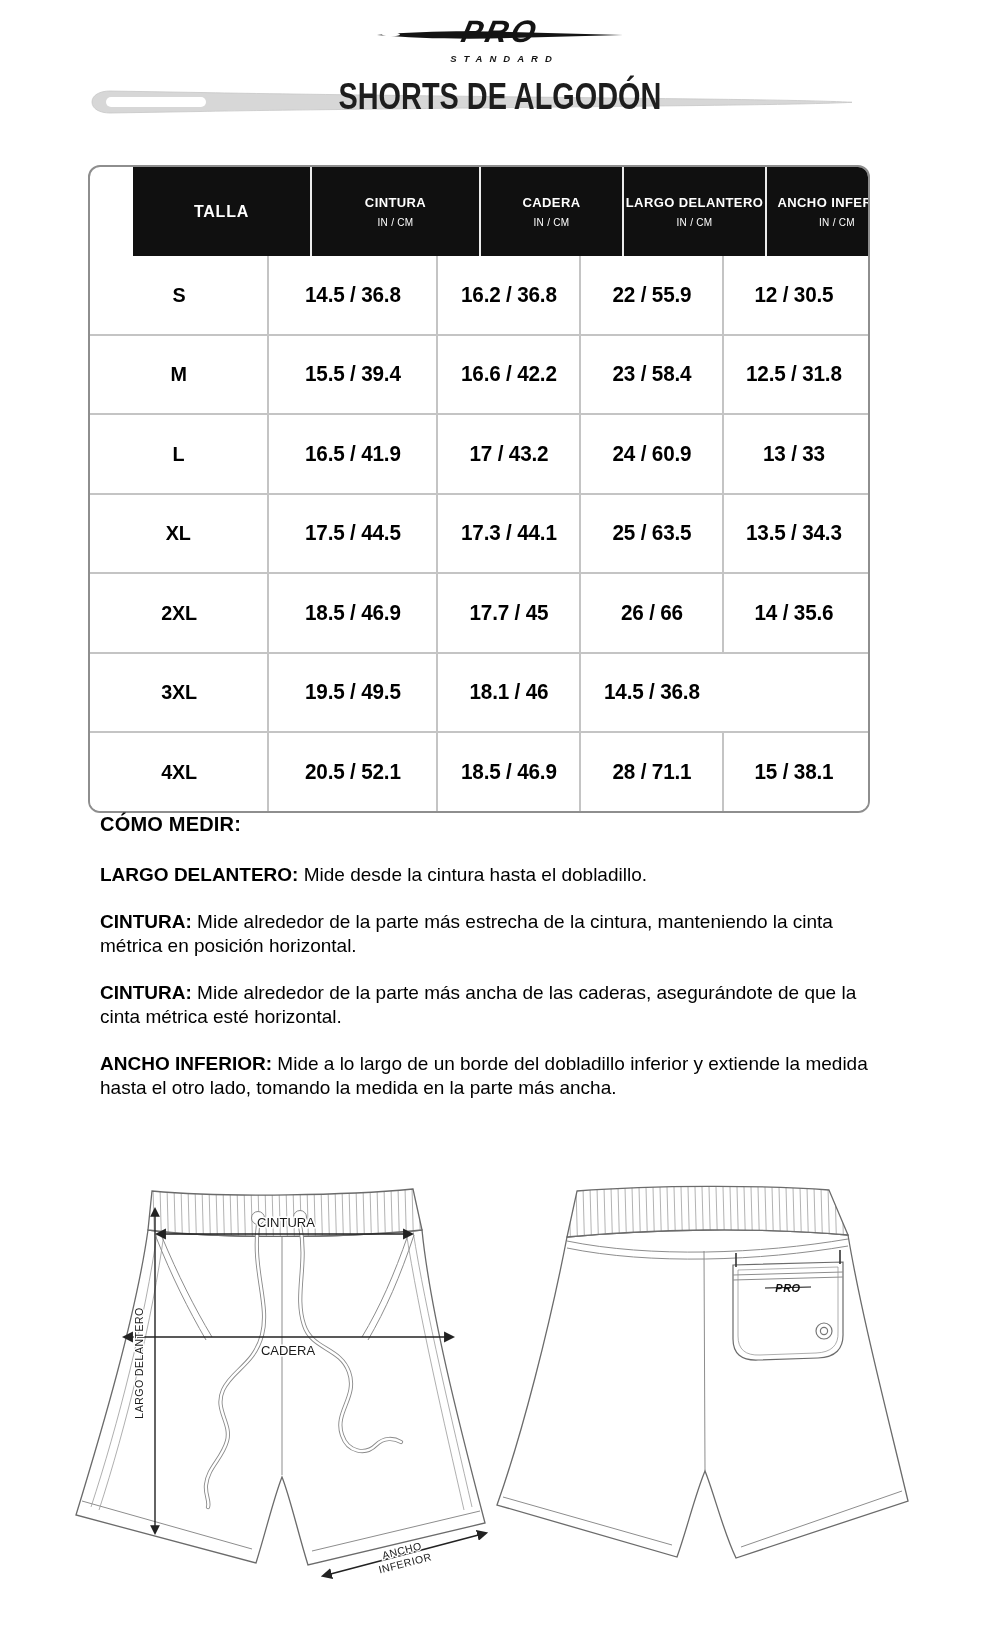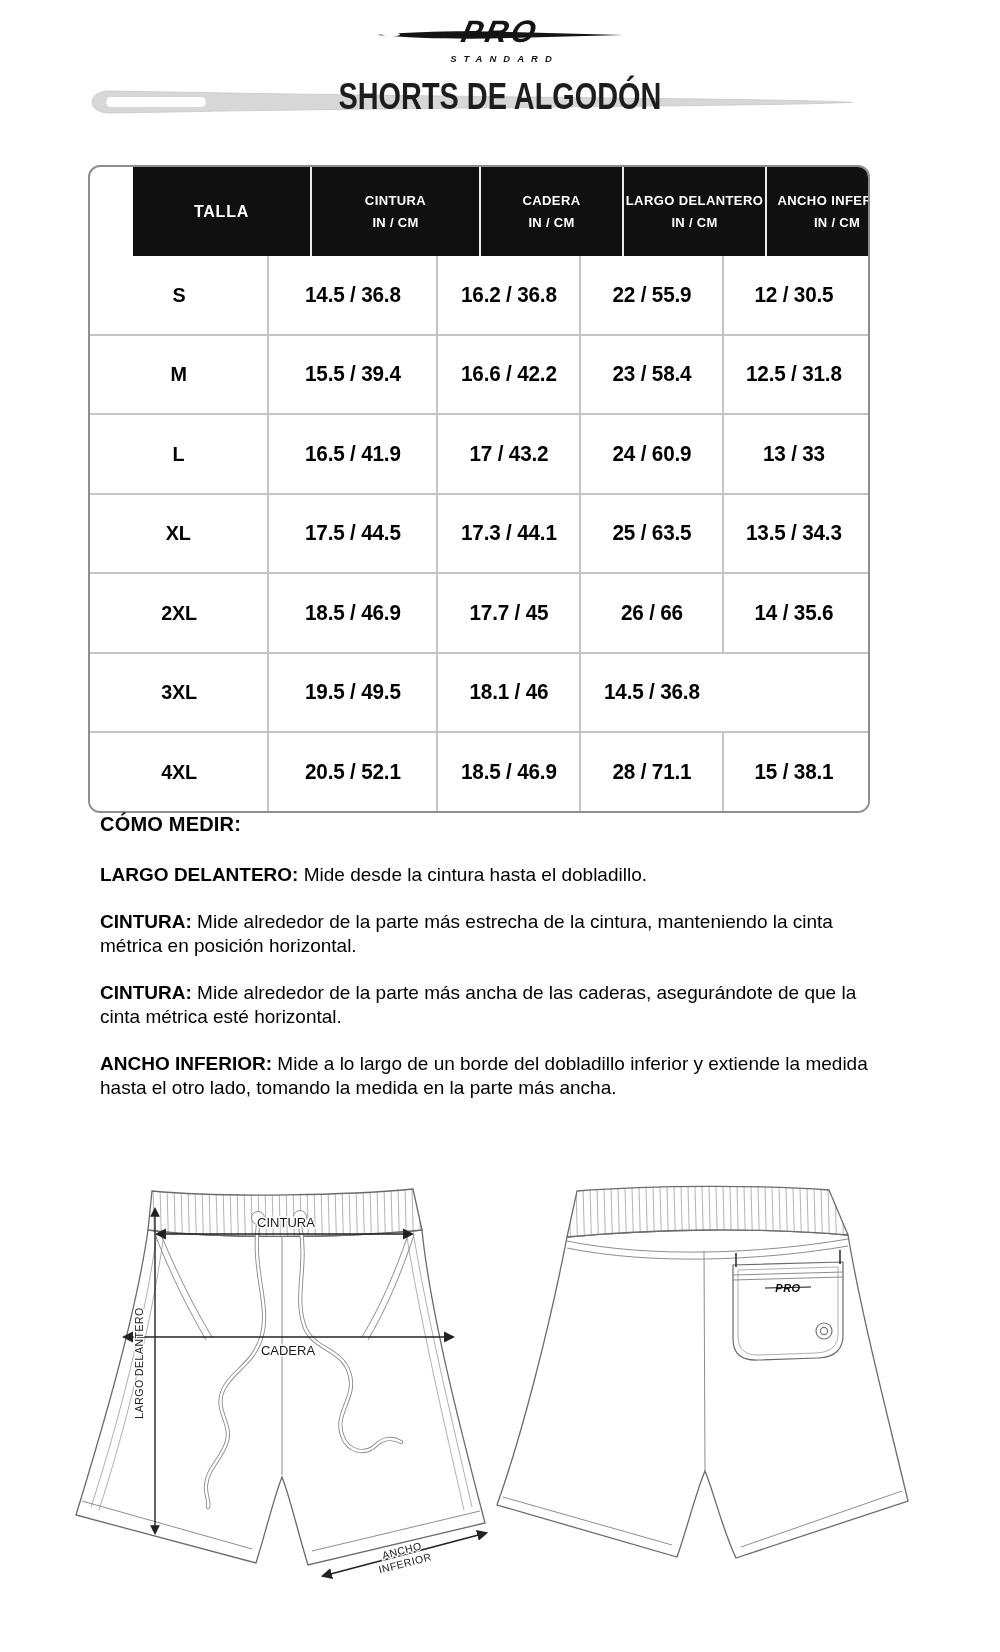--- a/index.html
+++ b/index.html
@@ -22,21 +22,21 @@
   .page-title .condx{font-weight:800;font-size:37px;color:#1d1d1d;transform:scaleX(0.78);white-space:nowrap;}
 
   
   .size-table{position:absolute;left:88px;top:165px;width:778px;border:2px solid #8e8e8e;
               border-radius:12px;overflow:hidden;background:#fff;}
   .thead{display:grid;grid-template-columns:177px 169px 143px 143px 142px;background:#101010;height:89px;margin-left:43px;}
   .th{display:flex;flex-direction:column;align-items:center;justify-content:center;color:#fff;text-align:center;}
   .th + .th{border-left:2.5px solid #ececec;}
   .th-label{font-size:13px;font-weight:700;letter-spacing:0.4px;}
   .th.first .th-label{font-size:16px;letter-spacing:0.8px;}
-  .th-sub{font-size:13px;font-weight:700;margin-top:7px;letter-spacing:0.3px;}
+  .th-sub{font-size:10px;font-weight:400;margin-top:7px;letter-spacing:0.3px;}
   .tr{display:grid;grid-template-columns:177px 169px 143px 143px 142px;height:77.5px;background:#fff;}
   .tr + .tr{border-top:2.5px solid #c4c4c4;}
   .td{display:flex;align-items:center;justify-content:center;}
   .td + .td{border-left:2px solid #c4c4c4;}
   .cellv{font-size:22px;font-weight:700;letter-spacing:-0.2px;display:inline-block;transform:scaleX(0.94);white-space:nowrap;}
   .size-cell .cellv{font-size:21px;}
 
   
   .measure{position:absolute;left:100px;top:813px;width:800px;}
   .measure h2{font-size:20px;font-weight:700;margin:0 0 27px 0;letter-spacing:0.2px;}

